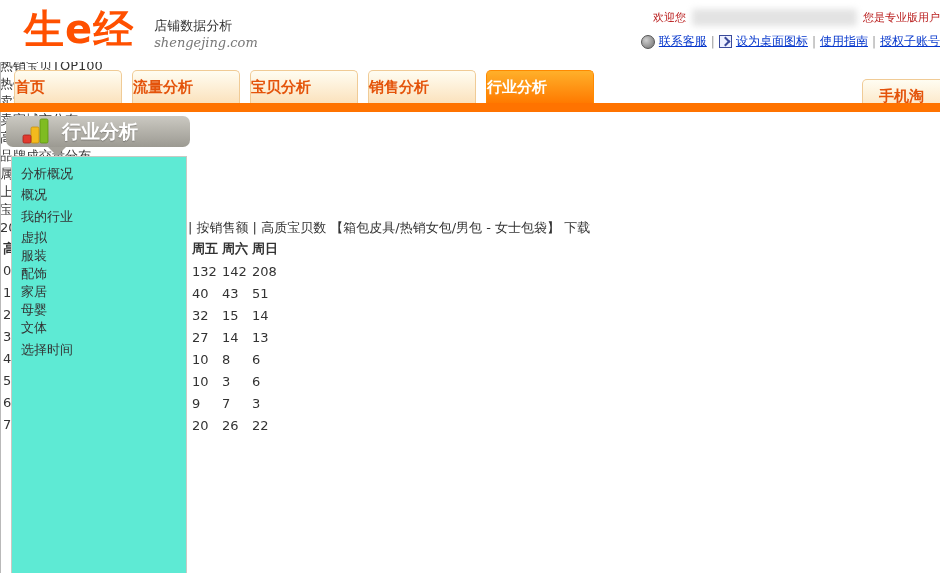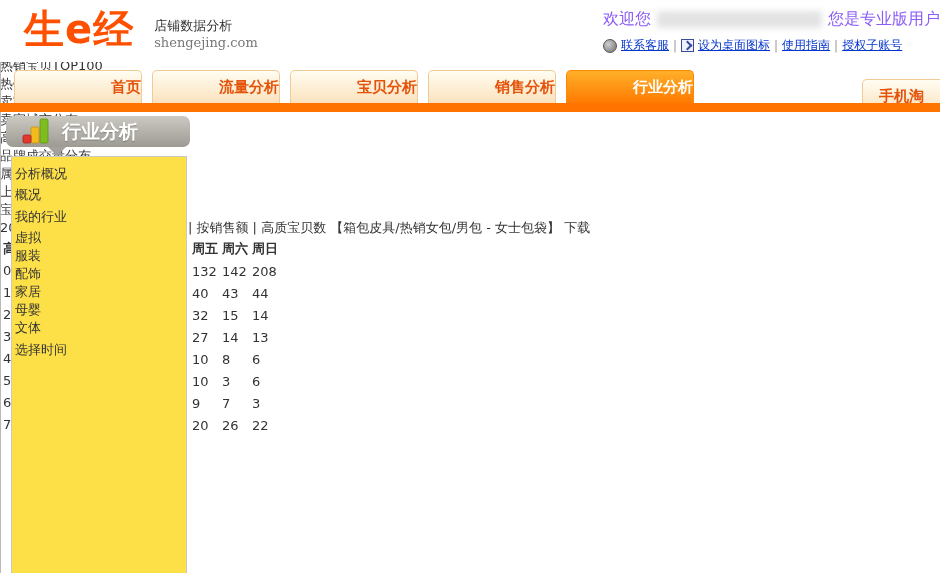--- a/index.html
+++ b/index.html
@@ -7,42 +7,42 @@
     width:940px;height:573px;position:relative;overflow:hidden;background:#fff;
     font-family:"DejaVu Sans","Liberation Sans",sans-serif;font-size:13px;color:#333;
   }
   .win-edge{position:absolute;left:0;top:18px;bottom:0;width:1px;background:#b9b9b9;}
   
   .hdr{position:absolute;top:0;left:0;right:0;height:62px;background:#fff;}
   .logo-wrap{position:absolute;left:24px;top:8px;display:flex;align-items:flex-start;}
   .logo{font-size:40px;line-height:42px;font-weight:bold;color:#ff5000;letter-spacing:1px;}
   .logo-sub{margin-left:20px;padding-top:9px;}
   .logo-sub .l1{font-size:13px;color:#333;}
-  .logo-sub .l2{font-size:13px;color:#777;font-family:"DejaVu Serif","Liberation Serif",serif;}
+  .logo-sub .l2{font-size:13px;color:#777;font-family:"DejaVu Serif","Liberation Serif",serif;font-style:italic;}
   .hdr-right{position:absolute;right:0;top:9px;text-align:right;white-space:nowrap;}
-  .hdr-line1{font-size:16px;color:#8b5cf6;display:flex;align-items:center;justify-content:flex-end;}
+  .hdr-line1{font-size:11px;color:#b91c1c;display:flex;align-items:center;justify-content:flex-end;}
   .blur-blob{display:inline-block;width:165px;height:17px;margin:0 6px;background:#e3e3e3;border-radius:3px;filter:blur(3px);}
   .hdr-line2{margin-top:7px;font-size:12px;color:#999;display:flex;align-items:center;justify-content:flex-start;gap:4px;}
   .hdr-line2 a{color:#0536cc;text-decoration:underline;cursor:pointer;}
   .cs-icon{display:inline-block;width:12px;height:12px;border-radius:50%;background:radial-gradient(circle at 35% 35%,#cfcfcf,#6f6f6f);border:1px solid #555;}
   .ds-icon{display:inline-block;width:11px;height:11px;border:1px solid #3a4a9a;background:#eef1ff;position:relative;}
   .ds-icon:after{content:"";position:absolute;left:2px;top:2px;width:5px;height:5px;border-top:2px solid #3a4a9a;border-right:2px solid #3a4a9a;transform:rotate(45deg);}
   
   .nav{position:absolute;top:70px;left:0;right:0;height:42px;}
   .tabs{position:absolute;left:14px;bottom:9px;display:flex;gap:10px;}
-  .tab{width:106px;height:32px;line-height:32px;text-align:right;font-size:15px;font-weight:bold;color:#e4530a;
-       background:linear-gradient(#fffdf2,#fbe2bd);border:1px solid #f0cb96;border-bottom:none;border-radius:5px 5px 0 0;cursor:pointer;padding-left:20px;}
+  .tab{width:106px;height:32px;line-height:32px;text-align:left;font-size:15px;font-weight:bold;color:#e4530a;
+       background:linear-gradient(#fffdf2,#fbe2bd);border:1px solid #f0cb96;border-bottom:none;border-radius:5px 5px 0 0;cursor:pointer;}
   .tab.active{background:linear-gradient(#ffb02a,#ff7a00);color:#fff;border-color:#ff8a00;}
   .tab.right-tab{position:absolute;left:862px;bottom:0;width:120px;text-align:left;padding-left:16px;}
   .nav-strip{position:absolute;left:0;right:0;bottom:0;height:9px;background:#ff7300;}
   
   .sidebar{position:absolute;left:6px;top:116px;width:184px;bottom:0;}
   .sb-header{height:31px;background:linear-gradient(#cbc9c2,#9c9a92);border-radius:7px;display:flex;align-items:center;gap:12px;padding-left:16px;color:#fff;font-size:19px;font-weight:bold;text-shadow:0 1px 1px rgba(0,0,0,.25);}
   .sb-pointer{width:0;height:0;border-left:9px solid transparent;border-right:9px solid transparent;border-top:9px solid #a3a199;margin-left:42px;}
-  .sb-panel{position:absolute;top:40px;left:5px;right:3px;bottom:0;background:#fde047;border:1px solid #c9c9c3;border-bottom:none;padding:4px 3px;overflow:hidden;}
+  .sb-panel{position:absolute;top:40px;left:5px;right:3px;bottom:0;background:#5eead4;border:1px solid #c9c9c3;border-bottom:none;padding:4px 9px;overflow:hidden;}
   .sb-sec{height:25px;line-height:25px;background:linear-gradient(#9success;}
   .sb-sec{height:25px;line-height:25px;background:linear-gradient(#989bbd,#777ba2);border:1px solid #6d7198;border-radius:3px;box-shadow:inset 1px 1px 0 rgba(255,255,255,.35);color:#fff;font-size:14px;font-weight:bold;padding-left:20px;margin:4px 2px;cursor:pointer;}
   .sb-item{height:29px;line-height:29px;padding-left:34px;font-size:13px;color:#444;border-bottom:1px solid #e9e9e9;margin:0 6px;cursor:pointer;}
   .sb-item.last{border-bottom:none;}
   
   .main{position:absolute;left:196px;top:116px;right:0;bottom:0;overflow:hidden;}
   .crumbbox{height:30px;line-height:30px;border:1px solid #ccd2e6;background:#fdfdfd;padding-left:12px;font-size:13px;color:#333;white-space:nowrap;margin-top:2px;}
   .crumbbox a{color:#333;text-decoration:none;cursor:pointer;}
   .crumb-sep{color:#666;margin:0 6px;}
   .filterbox{margin-top:8px;height:40px;border:1px solid #ccd2e6;display:flex;align-items:center;padding-left:14px;font-size:13px;}
@@ -255,21 +255,21 @@
           <td>208</td>
       </tr>
       <tr>
         <td>1时</td>
           <td>29</td>
           <td>17</td>
           <td>21</td>
           <td>17</td>
           <td>40</td>
           <td>43</td>
-          <td>44</td>
+          <td>51</td>
       </tr>
       <tr>
         <td>2时</td>
           <td>22</td>
           <td>11</td>
           <td>11</td>
           <td>15</td>
           <td>32</td>
           <td>15</td>
           <td>14</td>

